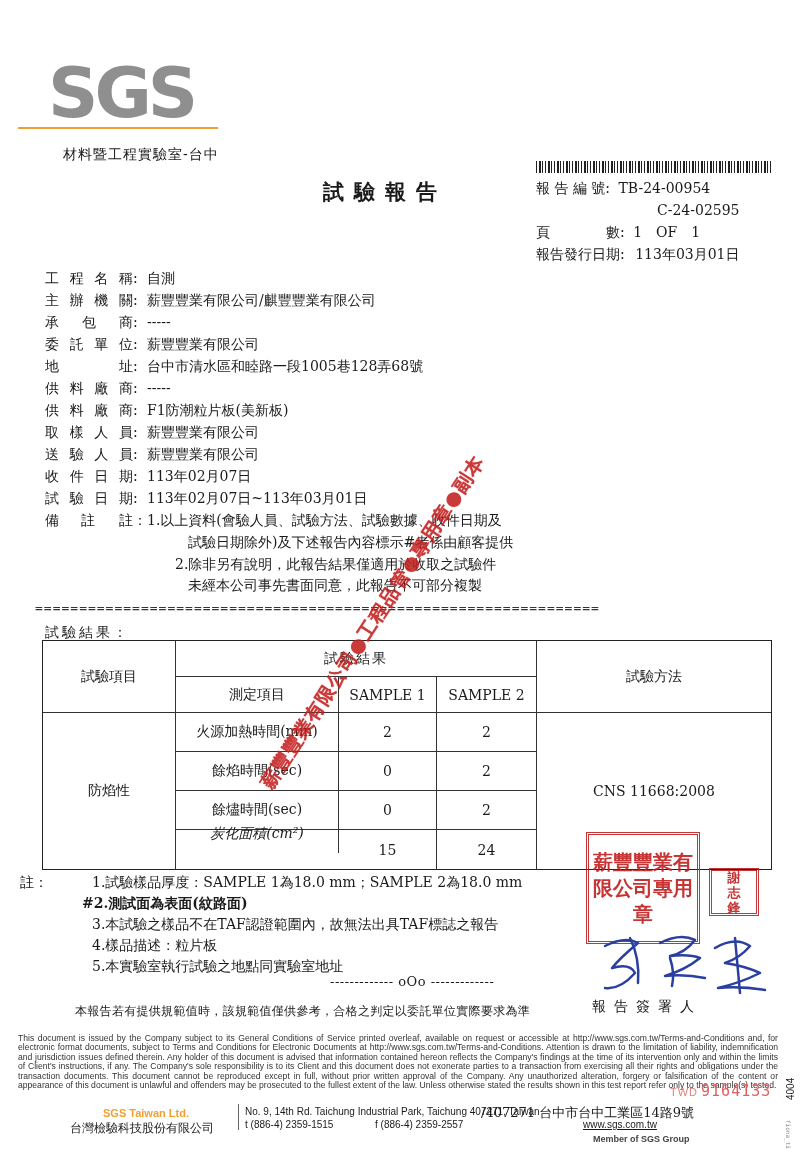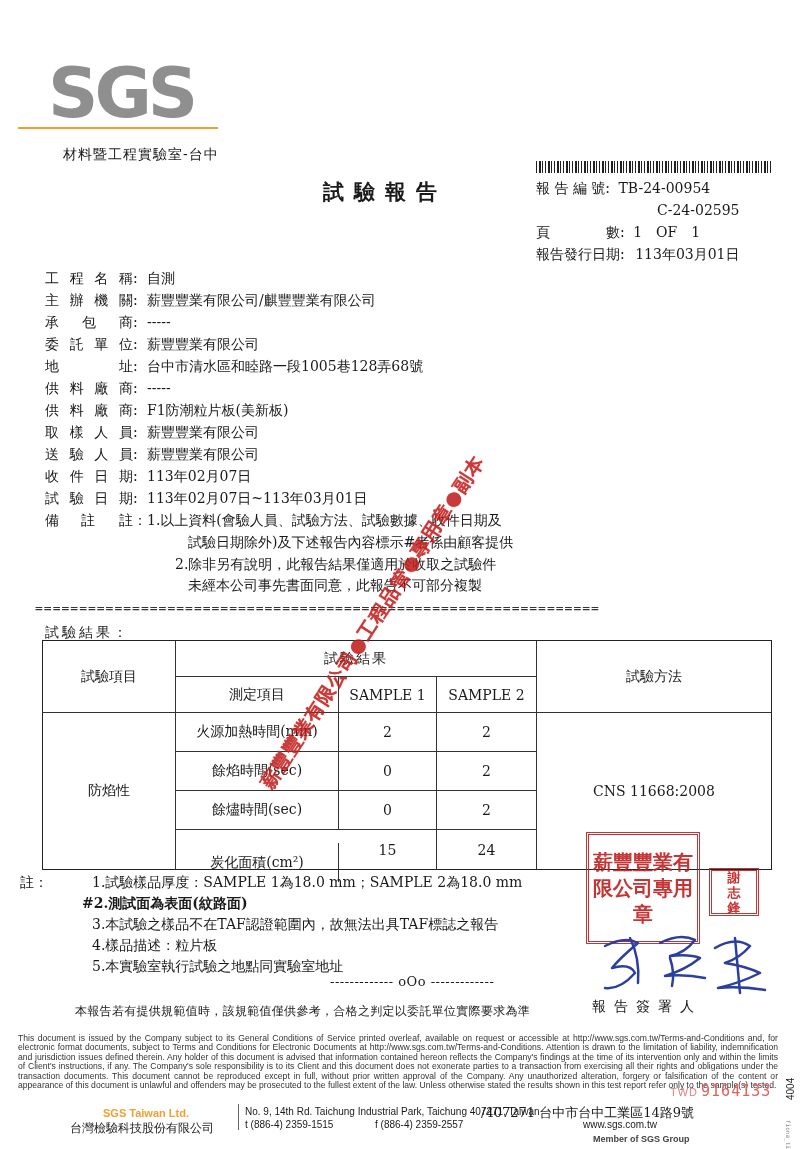--- a/index.html
+++ b/index.html
@@ -44,21 +44,21 @@
 
   .fine-print { left:18px; top:1034px; width:760px; font-family:"Liberation Sans","DejaVu Sans",sans-serif; font-size:8.6px; line-height:9.4px; color:#333; text-align:justify; }
 
   .footer-company { left:103px; top:1107px; font-family:"Liberation Sans",sans-serif; font-size:11px; font-weight:bold; color:#f0a030; }
   .footer-company-cn { left:70px; top:1120px; font-size:12px;text-align:center; }
   .footer-addr { left:245px; top:1106px; font-family:"Liberation Sans",sans-serif; font-size:10px; }
   .footer-phone { left:245px; top:1119px; font-family:"Liberation Sans",sans-serif; font-size:10px; }
   .footer-fax { left:375px; top:1119px; font-family:"Liberation Sans",sans-serif; font-size:10px; }
   .footer-vline { width:1px; background:#666; }
   .footer-addr-cn { left:481px; top:1104px; font-size:13px; }
-  .footer-url { left:583px; top:1119px; font-family:"Liberation Sans",sans-serif; font-size:10px; }
+  .footer-url { left:583px; top:1119px; font-family:"Liberation Sans",sans-serif; font-size:10px;text-decoration:underline; }
   .footer-member { left:593px; top:1134px; font-family:"Liberation Sans",sans-serif; font-size:9px; font-weight:bold; color:#444; }
   .twd { left:670px; top:1082px; font-family:"DejaVu Sans Mono","Liberation Mono",monospace; font-size:15px; color:#e06060; letter-spacing:1px; }
   .twd-prefix { font-family:"Liberation Sans",sans-serif; font-size:11px; color:#e08080; margin-right:3px; }
   .side-num { left:785px; top:1078px; font-family:"Liberation Sans",sans-serif; font-size:10px; transform:rotate(-90deg); transform-origin:left top; }
   .side-name { left:792px; top:1120px; font-family:"DejaVu Sans Mono",monospace; font-size:6px; color:#888; transform:rotate(90deg); transform-origin:left top; }
 
   
   .stamp-diag { left:200px; top:395px; width:420px; height:20px; font-size:19px; font-weight:bold; color:#c02020; letter-spacing:1px; transform:rotate(-57deg); transform-origin:left top; white-space:nowrap; opacity:0.88; text-shadow: 0 0 1px #d33; }
   .stamp-box { border:3px double #c02020; color:#c02020; font-weight:bold; display:flex; flex-wrap:wrap; align-content:center; justify-content:center; text-align:center; opacity:0.9; }
   .seal-big { left:586px; top:832px; width:114px; height:112px; font-size:20px; line-height:26px; padding:4px; }
@@ -156,21 +156,21 @@
   <div class="cell" style="left:394px;top:72px;width:100px;height:39px;border-right-width:1px;border-bottom-width:1px;">2</div>
 
   <div class="cell" style="left:133px;top:111px;width:163px;height:39px;border-right-width:1px;border-bottom-width:1px;">餘焰時間(sec)</div>
   <div class="cell" style="left:296px;top:111px;width:98px;height:39px;border-right-width:1px;border-bottom-width:1px;">0</div>
   <div class="cell" style="left:394px;top:111px;width:100px;height:39px;border-right-width:1px;border-bottom-width:1px;">2</div>
 
   <div class="cell" style="left:133px;top:150px;width:163px;height:39px;border-right-width:1px;border-bottom-width:1px;">餘燼時間(sec)</div>
   <div class="cell" style="left:296px;top:150px;width:98px;height:39px;border-right-width:1px;border-bottom-width:1px;">0</div>
   <div class="cell" style="left:394px;top:150px;width:100px;height:39px;border-right-width:1px;border-bottom-width:1px;">2</div>
 
-  <div class="cell" style="left:133px;top:202px;width:163px;height:39px;border-right-width:1px;">炭化面積(cm²)</div>
+  <div class="cell" style="left:133px;top:173px;width:163px;height:39px;border-right-width:1px;font-style:italic;">炭化面積(cm²)</div>
   <div class="cell" style="left:296px;top:189px;width:98px;height:39px;border-right-width:1px;">15</div>
   <div class="cell" style="left:394px;top:189px;width:100px;height:39px;border-right-width:1px;">24</div>
 </div>
 
 <div class="abs notes">
   <div style="position:absolute;left:0;top:0;">註：</div>
   <div style="position:absolute;left:72px;top:0;">1.試驗樣品厚度：SAMPLE 1為18.0 mm；SAMPLE 2為18.0 mm</div>
   <div style="position:absolute;left:62px;top:21px;font-weight:bold;">#2.測試面為表面(紋路面)</div>
   <div style="position:absolute;left:72px;top:42px;">3.本試驗之樣品不在TAF認證範圍內，故無法出具TAF標誌之報告</div>
   <div style="position:absolute;left:72px;top:63px;">4.樣品描述：粒片板</div>

